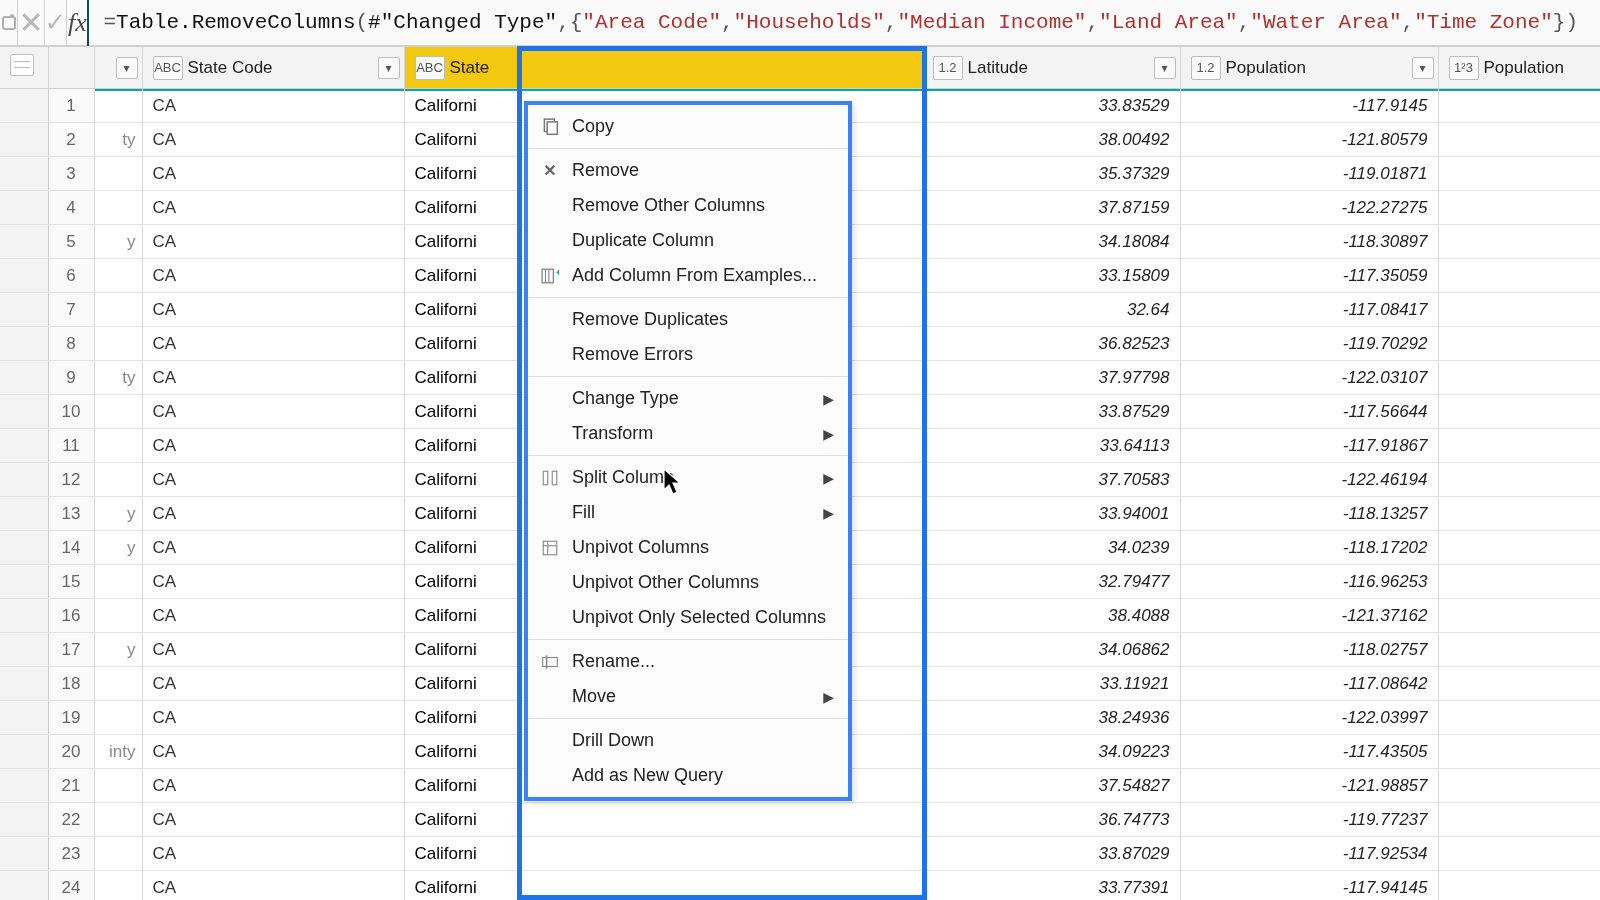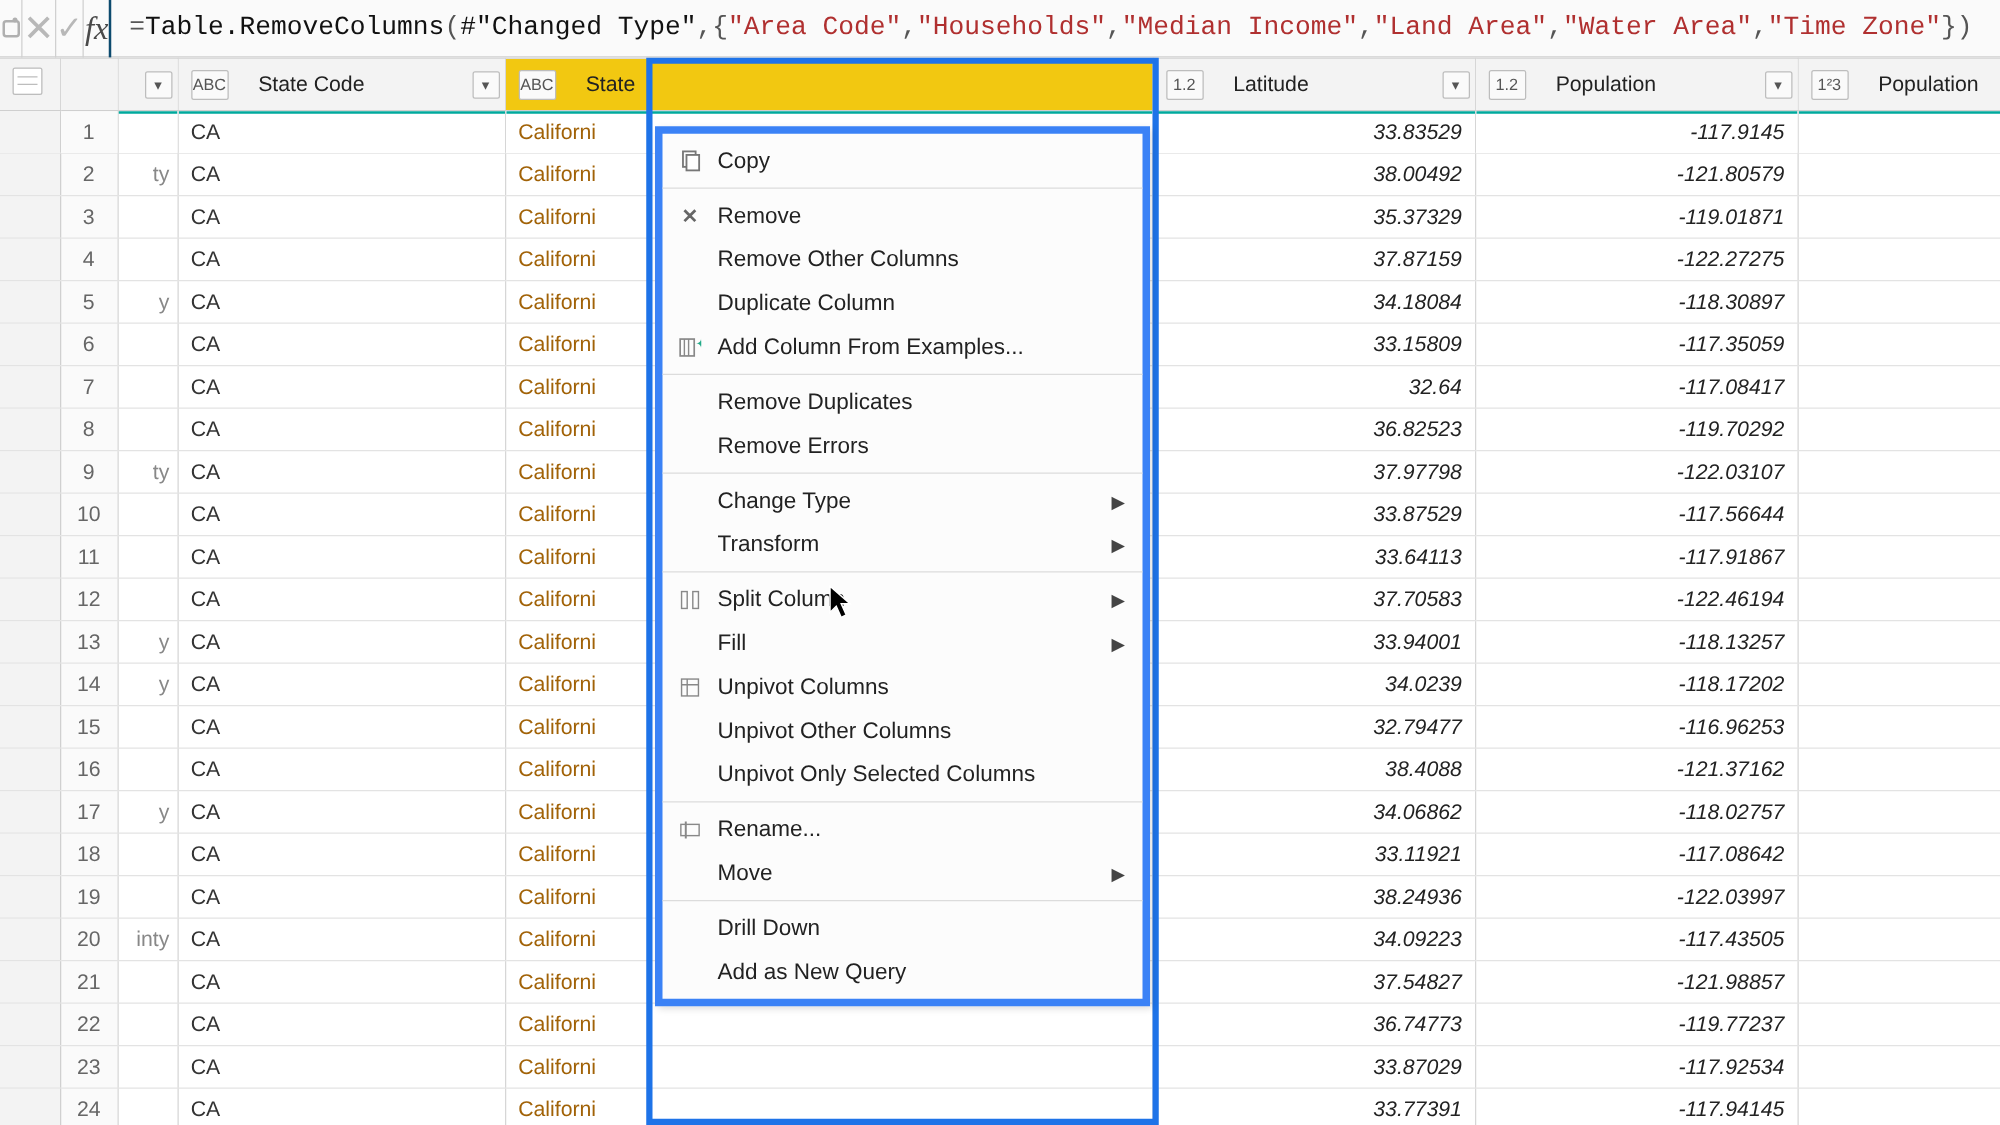--- a/index.html
+++ b/index.html
@@ -58,21 +58,21 @@
     white-space:nowrap; overflow:hidden; text-overflow:clip;
   }
   thead th{
     background:#f3f3f3; border-top:1px solid #d0d0d0; border-bottom:1px solid #cfcfcf;
     font-weight:400; text-align:left; position:relative; height:42px;
     color:#222;
   }
   thead th.selected{
     background:#F2C811; color:#222;
   }
-  th .hdr-inner{display:flex;align-items:center;gap:24px;}
+  th .hdr-inner{display:flex;align-items:center;gap:5px;}
   th .type-icon{display:inline-flex;align-items:center;justify-content:center;width:30px;height:24px;
     border:1px solid #bdbdbd;border-radius:2px;font-size:13px;color:#555;background:#fafafa;}
   th .dd{
     position:absolute; right:4px; top:50%; transform:translateY(-50%);
     width:22px;height:22px;border:1px solid #bdbdbd;border-radius:2px;
     display:flex;align-items:center;justify-content:center;font-size:12px;color:#555;background:#fafafa;
   }
   th.row-index-col .row-index-icon{
     width:24px;height:22px;border:1px solid #bdbdbd;border-radius:2px;display:inline-block;
     background:linear-gradient(#fff,#fff) padding-box;
@@ -91,31 +91,31 @@
   td.gutter{background:#f3f3f3;border-right:1px solid #d0d0d0;}
   td.frag{
     color:#888;font-size:17px;background:#fff;text-align:right;padding-right:6px;
   }
   td.num{ text-align:right; font-style:italic; color:#222; }
   tbody tr:first-child td{ position:relative; }
   tbody tr:first-child td.hl-top::before{
     content:"";position:absolute;left:0;right:0;top:-1px;height:3px;background:#00A99D;
   }
   tbody tr:first-child td.frag.hl-top::before{left:-1px;}
-  td.state-val{ color:#a16207; }
+  td.state-val{ color:#000000; }
 
   
   .context-highlight{
     position:absolute; left:517px; top:0px; width:410px; height:854px;
     border:5px solid #1E73E8; pointer-events:none; z-index:3;
     box-sizing:border-box;
   }
   .context-menu{
-    position:absolute; left:524px; top:55px; width:396px;
-    background:#fcfcfc; border:6px solid #3b82f6; box-shadow:2px 2px 6px rgba(0,0,0,.15);
+    position:absolute; left:524px; top:55px; width:328px;
+    background:#fcfcfc; border:4px solid #3b82f6; box-shadow:2px 2px 6px rgba(0,0,0,.15);
     z-index:5; padding:4px 0;
   }
   .menu-item{
     display:flex; align-items:center; gap:14px;
     padding:0 16px 0 44px; height:35px; font-size:18px; color:#222; position:relative;
   }
   .menu-item .mi-icon{
     position:absolute; left:10px; width:24px; display:flex; align-items:center; justify-content:center;
     font-size:16px; color:#666;
   }

